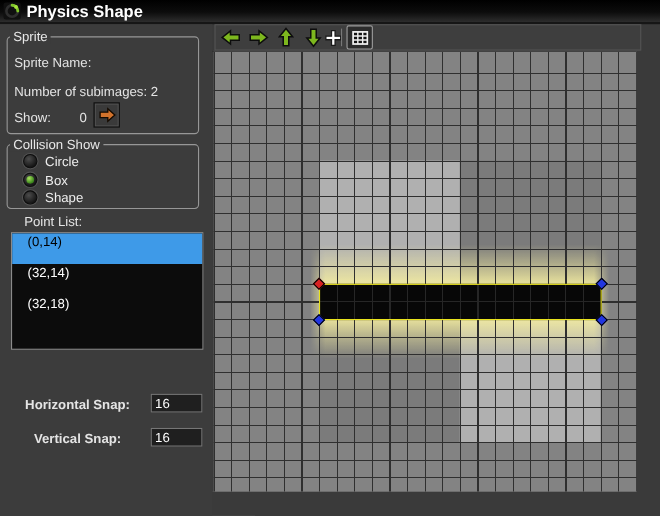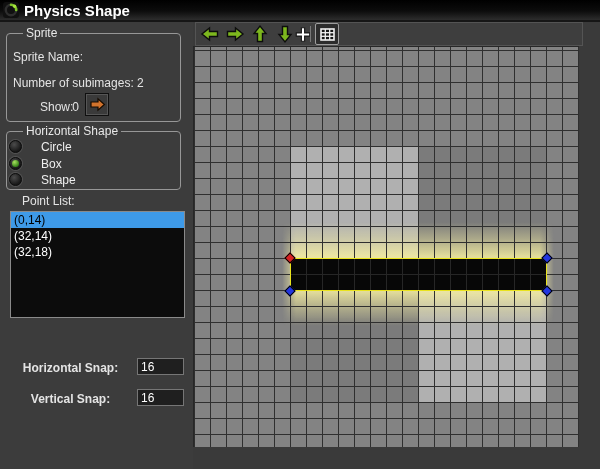--- a/index.html
+++ b/index.html
@@ -22,58 +22,58 @@
   .titlebar .title { font-size:15px; font-weight:bold; color:#fff; }
   .titlebar-underline { left:0; top:20px; width:600px; height:2px; background:#161616; }
 
   
   .left-panel { left:0; top:22px; width:193px; height:447px; background:#3c3c3c; }
 
   .group {
     position:absolute; border:1px solid #979797; border-radius:4px;
   }
   .group-label {
-    position:absolute; top:-8px; left:16px; background:#3c3c3c;
+    position:absolute; top:-8px; left:2px; background:#3c3c3c;
     padding:0 3px; color:#e8e8e8; font-size:12px;
   }
   .sprite-group { left:6px; top:11px; width:175px; height:89px; }
   .collision-group { left:6px; top:109px; width:175px; height:59px; }
 
   .field-input {
     position:absolute; background:#1f1f1f; border:1px solid #767676;
     color:#fff; font-family:"Liberation Sans",sans-serif; font-size:12px;
     padding:0 3px; outline:none;
   }
   .lbl { position:absolute; color:#e4e4e4; white-space:nowrap; }
 
   .show-btn {
     position:absolute; left:78px; top:59px; width:24px; height:23px;
     background:#3a3a3a; border:1px solid #0f0f0f;
     box-shadow:inset 0 0 0 1px #565656;
     display:flex; align-items:center; justify-content:center; cursor:pointer;
   }
 
-  .radio-row { position:absolute; left:2px; display:flex; align-items:center; gap:19px; height:15px; }
+  .radio-row { position:absolute; left:14px; display:flex; align-items:center; gap:7px; height:15px; }
   .radio {
     position:relative; width:13px; height:13px; border-radius:50%;
     background:radial-gradient(circle at 38% 32%, #4c4c4c, #181818 70%);
     border:1px solid #0d0d0d; box-shadow:0 0 0 1px #525252;
   }
   .radio.selected::after {
     content:""; position:absolute; inset:2px; border-radius:50%;
     background:radial-gradient(circle at 35% 30%, #a9e15f, #3f8b1e 65%, #2a6312);
   }
   .radio-label { color:#eee; }
 
   .pointlist-label { left:10px; top:172px;margin-left:12px; }
   .pointlist {
     left:10px; top:189px; width:175px; height:107px;
     background:#0c0c0c; border:1px solid #8a8a8a; overflow:hidden;
   }
-  .pointlist .item { height:16px; line-height:16px; padding-left:3px; color:#fff; cursor:default; }
+  .pointlist .item { height:28px; line-height:16px; padding-left:14px; color:#fff; cursor:default; }
   .pointlist .item.selected { background:var(--selection-blue); color:#000; }
 
   .snap-label { width:125px; text-align:center;font-weight:bold; }
   .ok-btn {
     position:absolute; left:7px; top:392px; width:70px; height:19px;
     background:#363636; border:1px solid #ababab;
     color:#f0f0f0; font-size:12px;
     display:flex; align-items:center; justify-content:center; cursor:pointer;
   }
   .ok-btn .focus { outline:1px dotted #cfcfcf; padding:0 4px; }
@@ -157,33 +157,33 @@
 
 <div class="abs left-panel">
 
   <div class="group sprite-group">
     <span class="group-label">Sprite</span>
     <span class="lbl" style="left:6px; top:16px;">Sprite Name:</span>
     <span class="lbl" style="left:6px; top:42px;">
       <span>Number of subimages:</span>
       <span>2</span>
     </span>
-    <span class="lbl" style="left:6px; top:66px;margin-left:27px;">Show:</span>
+    <span class="lbl" style="left:6px; top:66px;">Show:</span>
     <span class="lbl" style="left:48px; top:66px; width:24px; text-align:right;">0</span>
     <div class="show-btn">
       <span style="display:flex">
         <svg width="17" height="15" viewBox="0 0 17 15">
           <path d="M2 5 H9 V1.8 L15.4 7.5 L9 13.2 V10 H2 Z" fill="var(--show-arrow-orange)" stroke="#140a00" stroke-width="1.2"></path>
         </svg>
       </span>
     </div>
   </div>
 
   <div class="group collision-group">
-    <span class="group-label">Horizontal Shape</span>
+    <span class="group-label">Collision Show</span>
     <div class="radio-row" style="top:7px;">
       <span class="radio"></span>
       <span class="radio-label">Circle</span>
     </div>
     <div class="radio-row" style="top:24px;">
       <span class="radio selected"></span>
       <span class="radio-label">Box</span>
     </div>
     <div class="radio-row" style="top:40px;">
       <span class="radio"></span>

